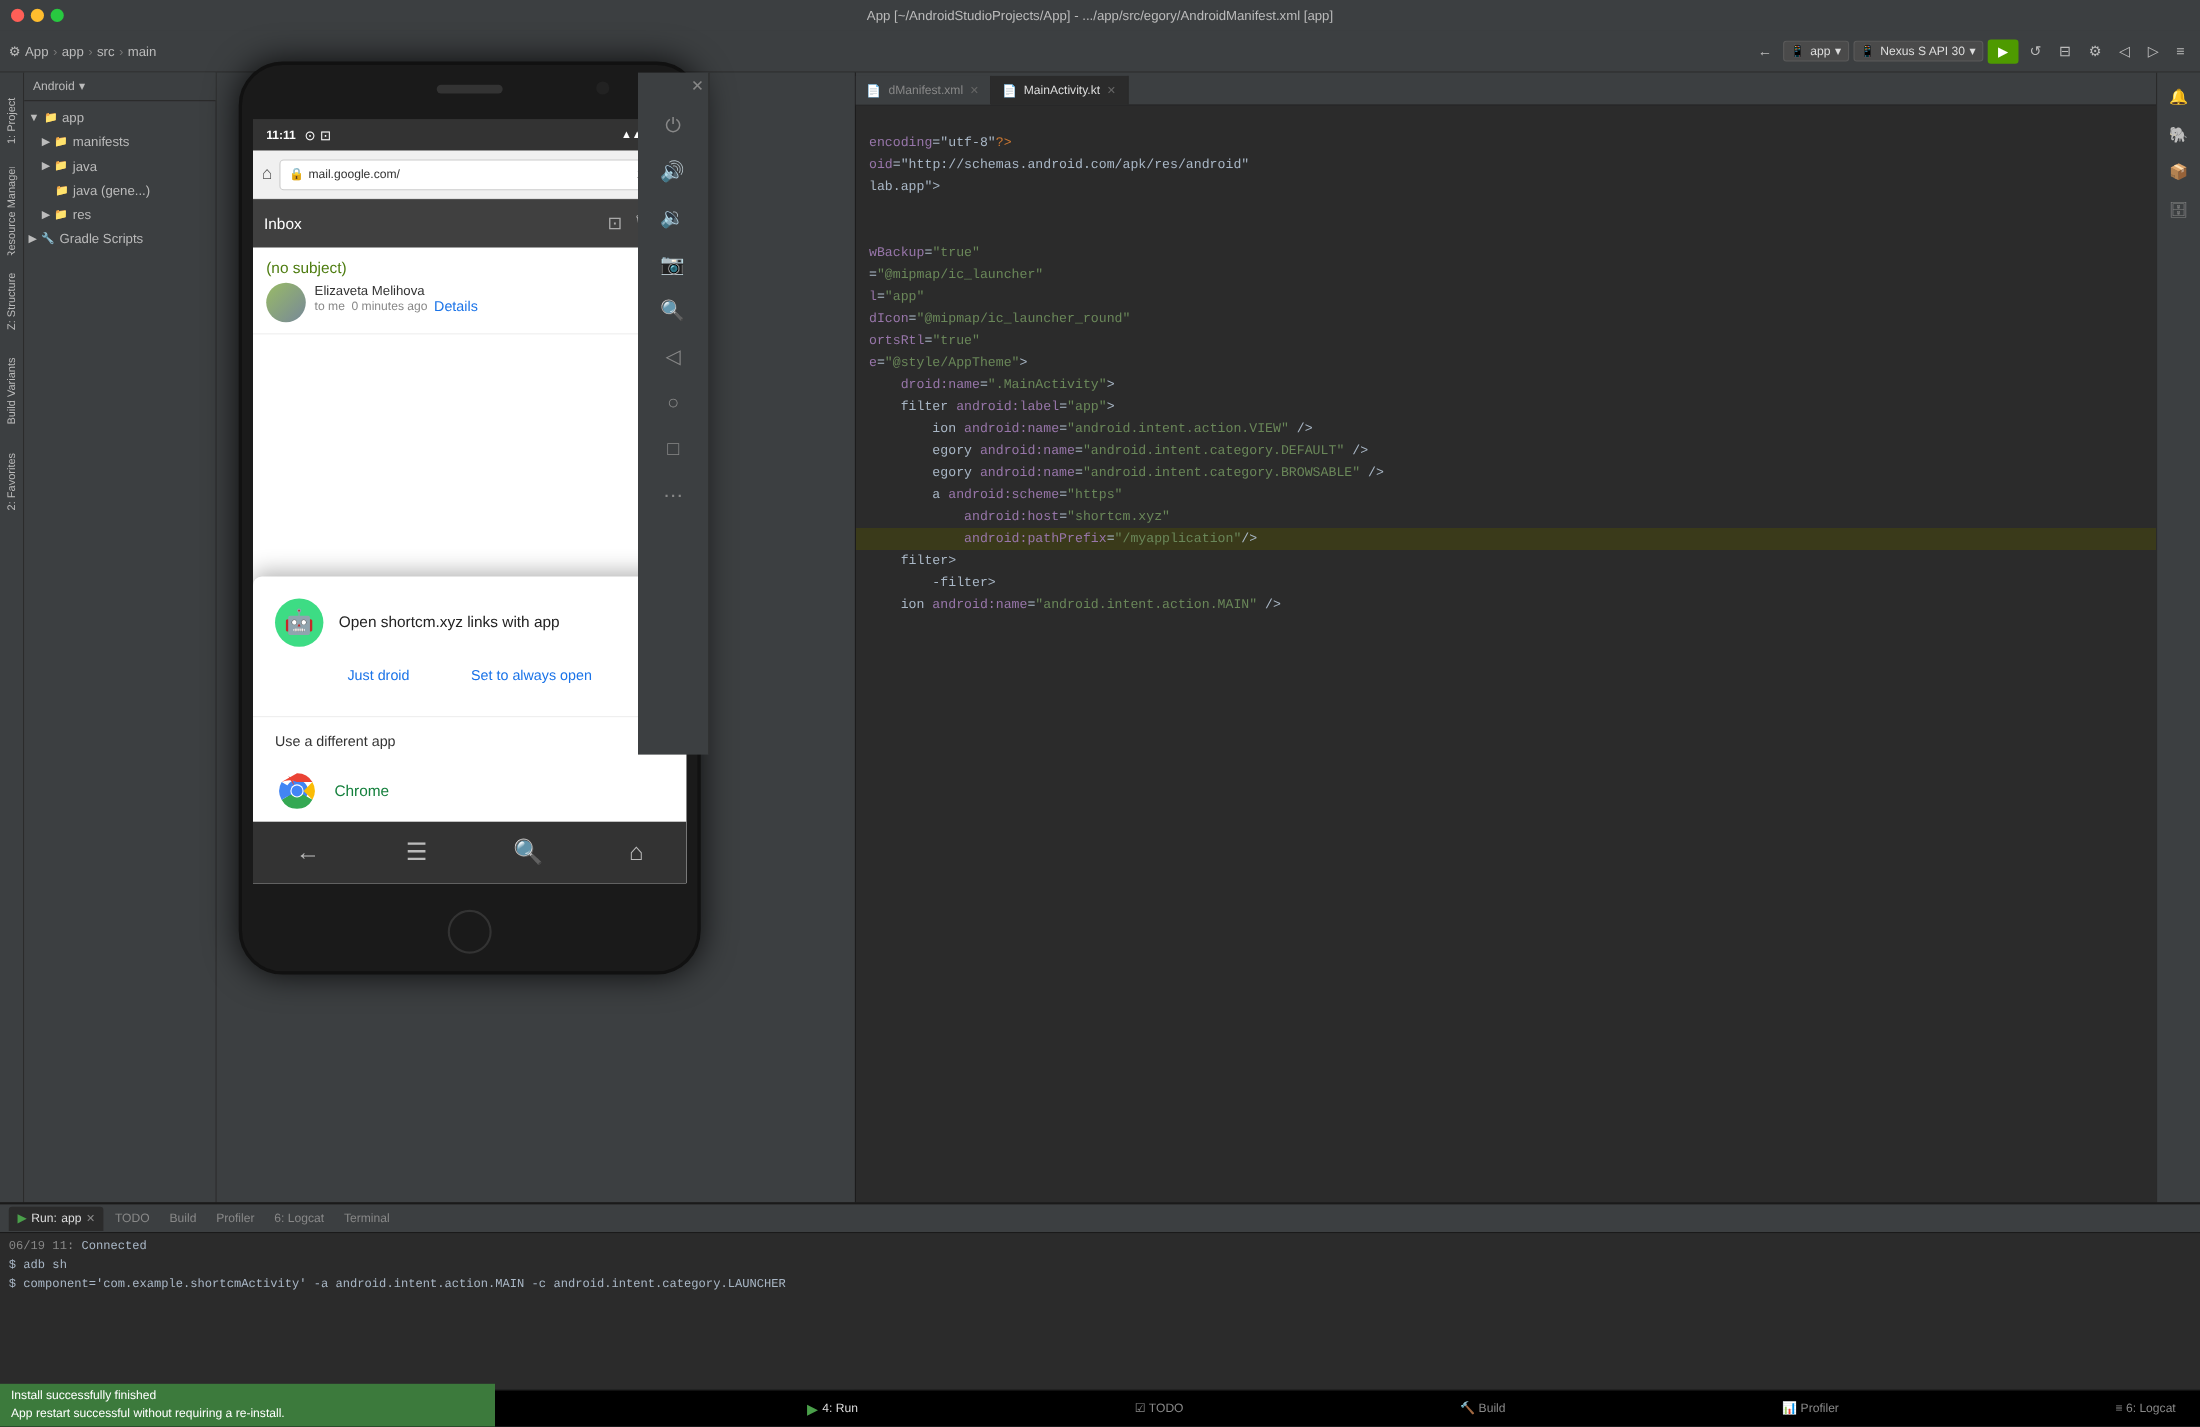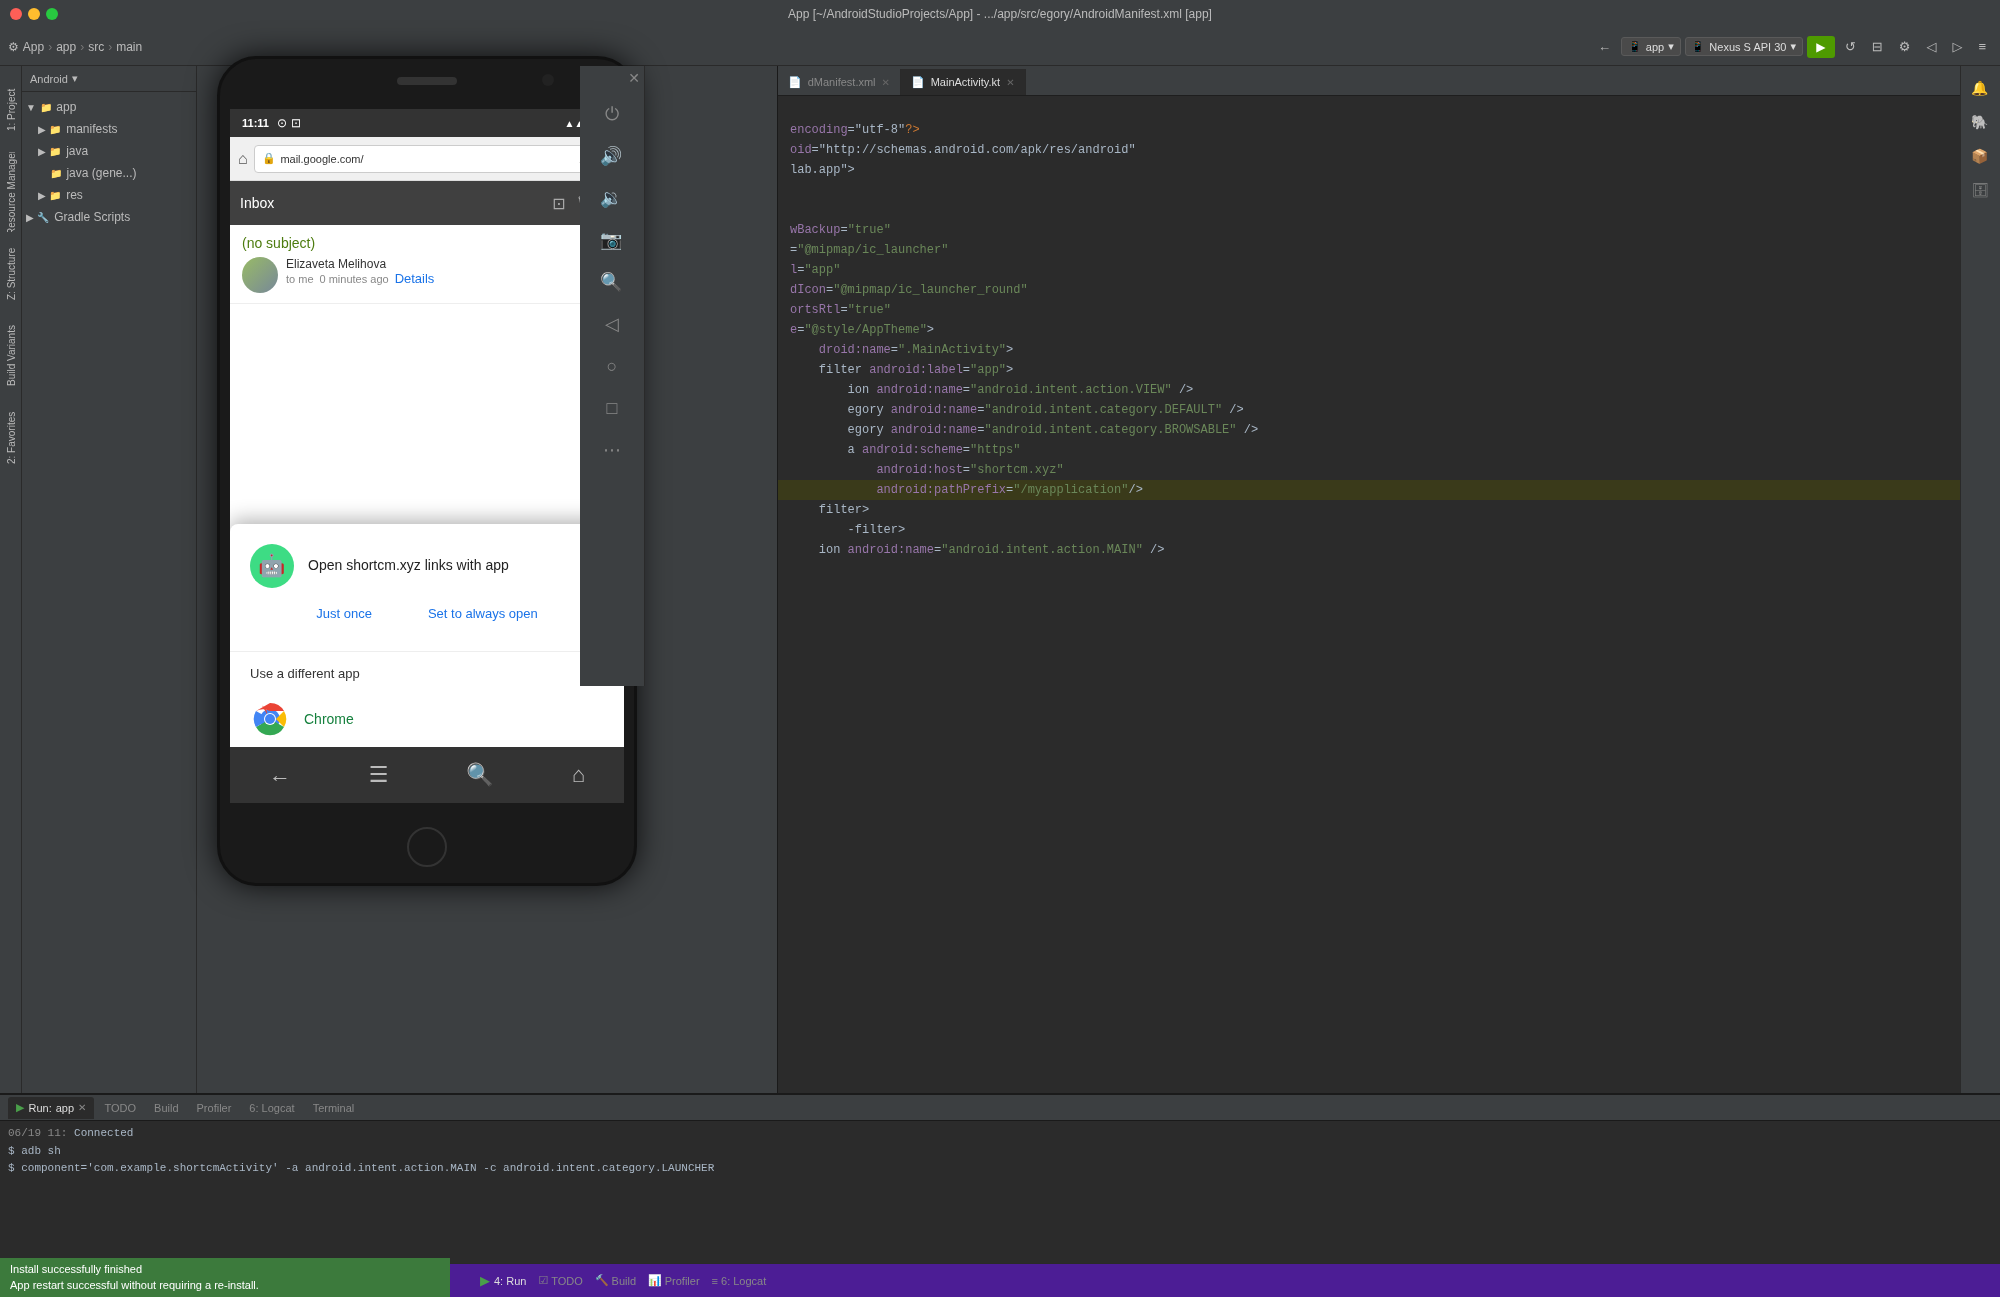--- a/index.html
+++ b/index.html
@@ -261,26 +261,26 @@
       color: #a9b7c6;
       overflow-y: auto;
     }
     .bottom-content .line { line-height: 1.6; }
     .bottom-content .timestamp { color: #888; }
     .bottom-content .cmd { color: #a9b7c6; }
 
     
     .status-bar {
       height: 34px;
-      background: #4c1d95;
+      background: #000000;
       border-top: 1px solid #2a2a2a;
       position: absolute;
       bottom: 0; left: 0; right: 0;
       display: flex; align-items: center;
-      padding: 0 8px; gap: 12px;
+      padding: 0 22px; gap: 12px; justify-content: space-between;
     }
     .status-run-btn {
       background: none; border: none;
       color: #ddd; font-size: 11px;
       cursor: pointer;
       display: flex; align-items: center; gap: 4px;
     }
     .status-run-btn .play-icon {
       color: #4a9f4a; font-size: 13px;
     }
@@ -661,21 +661,21 @@
 
           <div class="phone-dialog">
             <div class="dialog-section1">
               <div class="dialog-app-row">
                 <div class="android-icon-circle">
                   <span style="font-size:22px;">🤖</span>
                 </div>
                 <div class="dialog-title">Open shortcm.xyz links with app</div>
               </div>
               <div class="dialog-buttons">
-                <button class="dialog-btn">Just once</button>
+                <button class="dialog-btn">Just droid</button>
                 <button class="dialog-btn">Set to always open</button>
               </div>
             </div>
             <div class="dialog-section2">
               <div class="dialog-use-different">Use a different app</div>
               <div class="dialog-app-option">
 
                 <div class="chrome-icon">
                   <svg class="chrome-svg" viewBox="0 0 36 36">
                     <circle cx="18" cy="18" r="18" fill="white"></circle>

